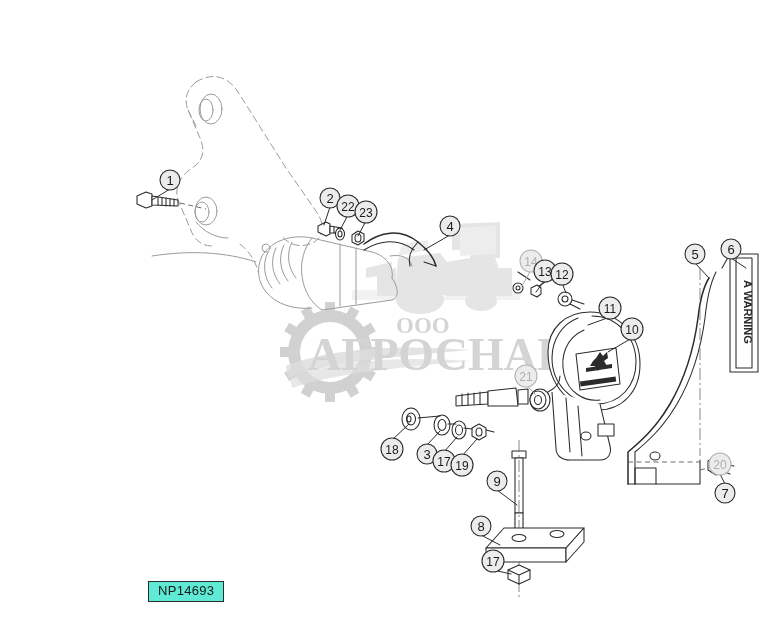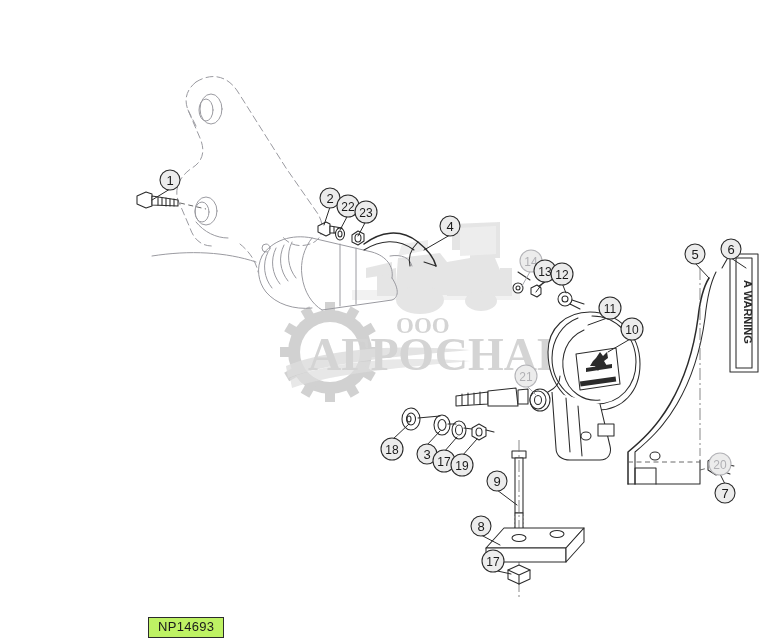--- a/index.html
+++ b/index.html
@@ -23,28 +23,27 @@
     left: 0;
     top: 0;
     width: 781px;
     height: 641px;
   }
   .partlabel-box {
     position: absolute;
     left: 148px;
     top: 581px;
     border: 1px solid #2b2b2b;
-    background: #bef264;
+    background: #5eead4;
     padding: 2px 9px 3px 9px;
     font-size: 13px;
     letter-spacing: 0.3px;
     color: #1a1a1a;
     font-family: "Liberation Sans", sans-serif;
     line-height: 1.1;
-    margin-top: 36px;
   }
 </style>
 </head>
 <body>
 
 <div id="page">
 
   <svg id="diagram-svg" viewBox="0 0 781 641">
     <defs>
       <style>

